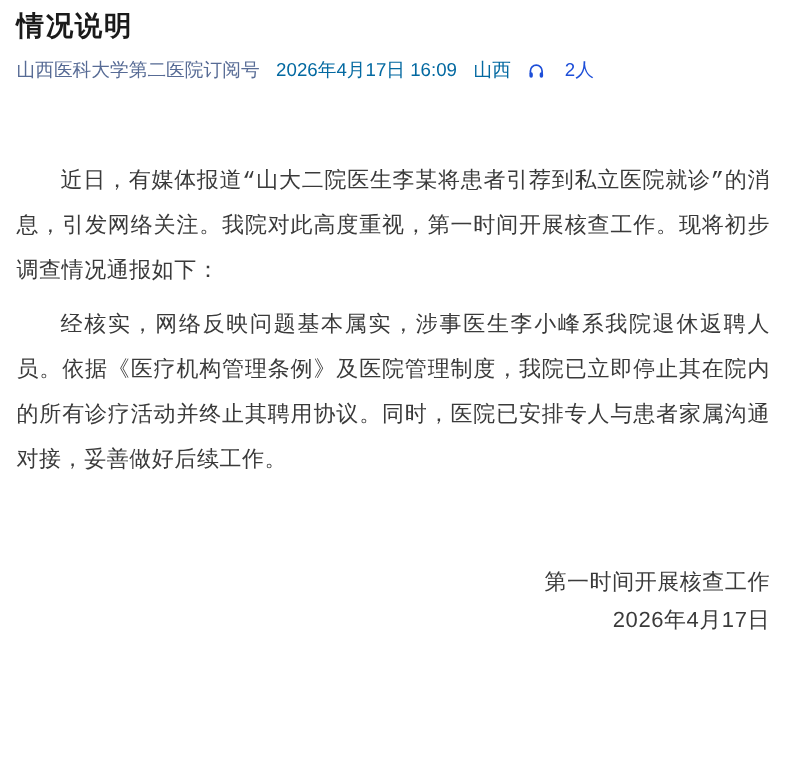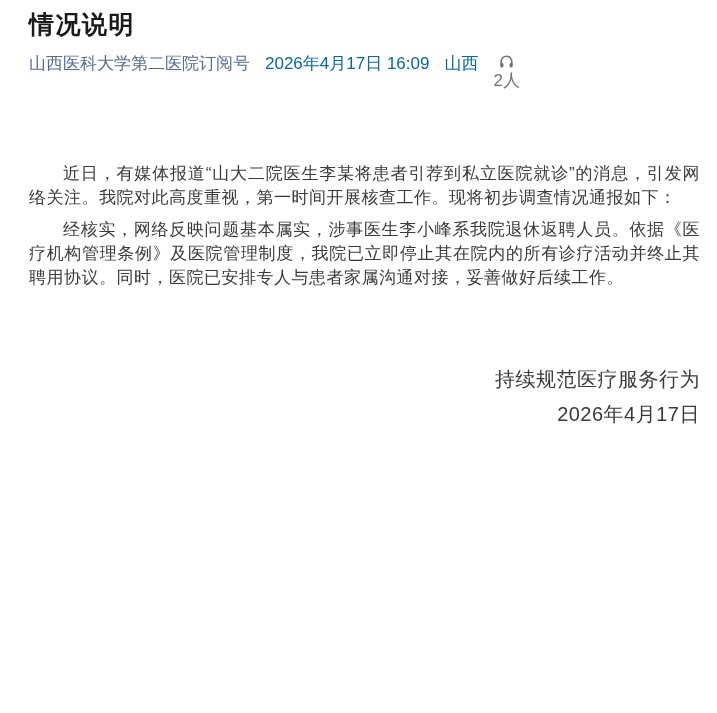--- a/index.html
+++ b/index.html
@@ -8,21 +8,21 @@
     background: #ffffff;
   }
   body {
     width: 717px;
     height: 713px;
     overflow: hidden;
     font-family: "Liberation Sans", "DejaVu Sans", sans-serif;
     -webkit-font-smoothing: antialiased;
   }
   .article {
-    padding: 8px 17px 0 29px;
+    padding: 8px 17px 0 15px;
   }
   .title {
     margin: 0;
     font-size: 25px;
     line-height: 32px;
     font-weight: 700;
     letter-spacing: 1.5px;
     color: #1a1a1a;
   }
   .byline {
@@ -38,39 +38,39 @@
     color: #576b95;
     text-decoration: none;
     cursor: pointer;
   }
   .meta {
     color: #0369a1;
   }
   .listen {
     display: inline-flex;
     align-items: center;
-    gap: 0;
-    color: #737373;
+    gap: 17px;
+    color: #1d4ed8;
     cursor: pointer;
-    flex-direction: column;
   }
   .listen svg {
     display: block;
   }
   .content {
     margin-top: 70px;
   }
   .content p {
     margin: 0 0 8px 0;
-    font-size: 17px;
-    line-height: 24px;
+    font-size: 20px;
+    line-height: 41px;
     color: #3a3a3a;
     text-align: justify;
     text-indent: 2em;
     letter-spacing: 0.5px;
+    font-family: Liberation Mono, monospace;
   }
   .signature {
     margin-top: 72px;
     text-align: right;
     font-size: 20px;
     color: #3a3a3a;
     letter-spacing: 0.5px;
   }
   .signature p {
     margin: 0;
@@ -102,17 +102,17 @@
       <span>2人</span>
     </span>
   </div>
 
   <section class="content">
     <p>近日，有媒体报道“山大二院医生李某将患者引荐到私立医院就诊”的消息，引发网络关注。我院对此高度重视，第一时间开展核查工作。现将初步调查情况通报如下：</p>
     <p>经核实，网络反映问题基本属实，涉事医生李小峰系我院退休返聘人员。依据《医疗机构管理条例》及医院管理制度，我院已立即停止其在院内的所有诊疗活动并终止其聘用协议。同时，医院已安排专人与患者家属沟通对接，妥善做好后续工作。</p>
   </section>
 
   <div class="signature">
-    <p class="sig-name">持续规范医疗服务行为</p>
+    <p class="sig-name">第一时间开展核查工作</p>
     <p class="sig-date">2026年4月17日</p>
   </div>
 
 </main>
 
 </body></html>

